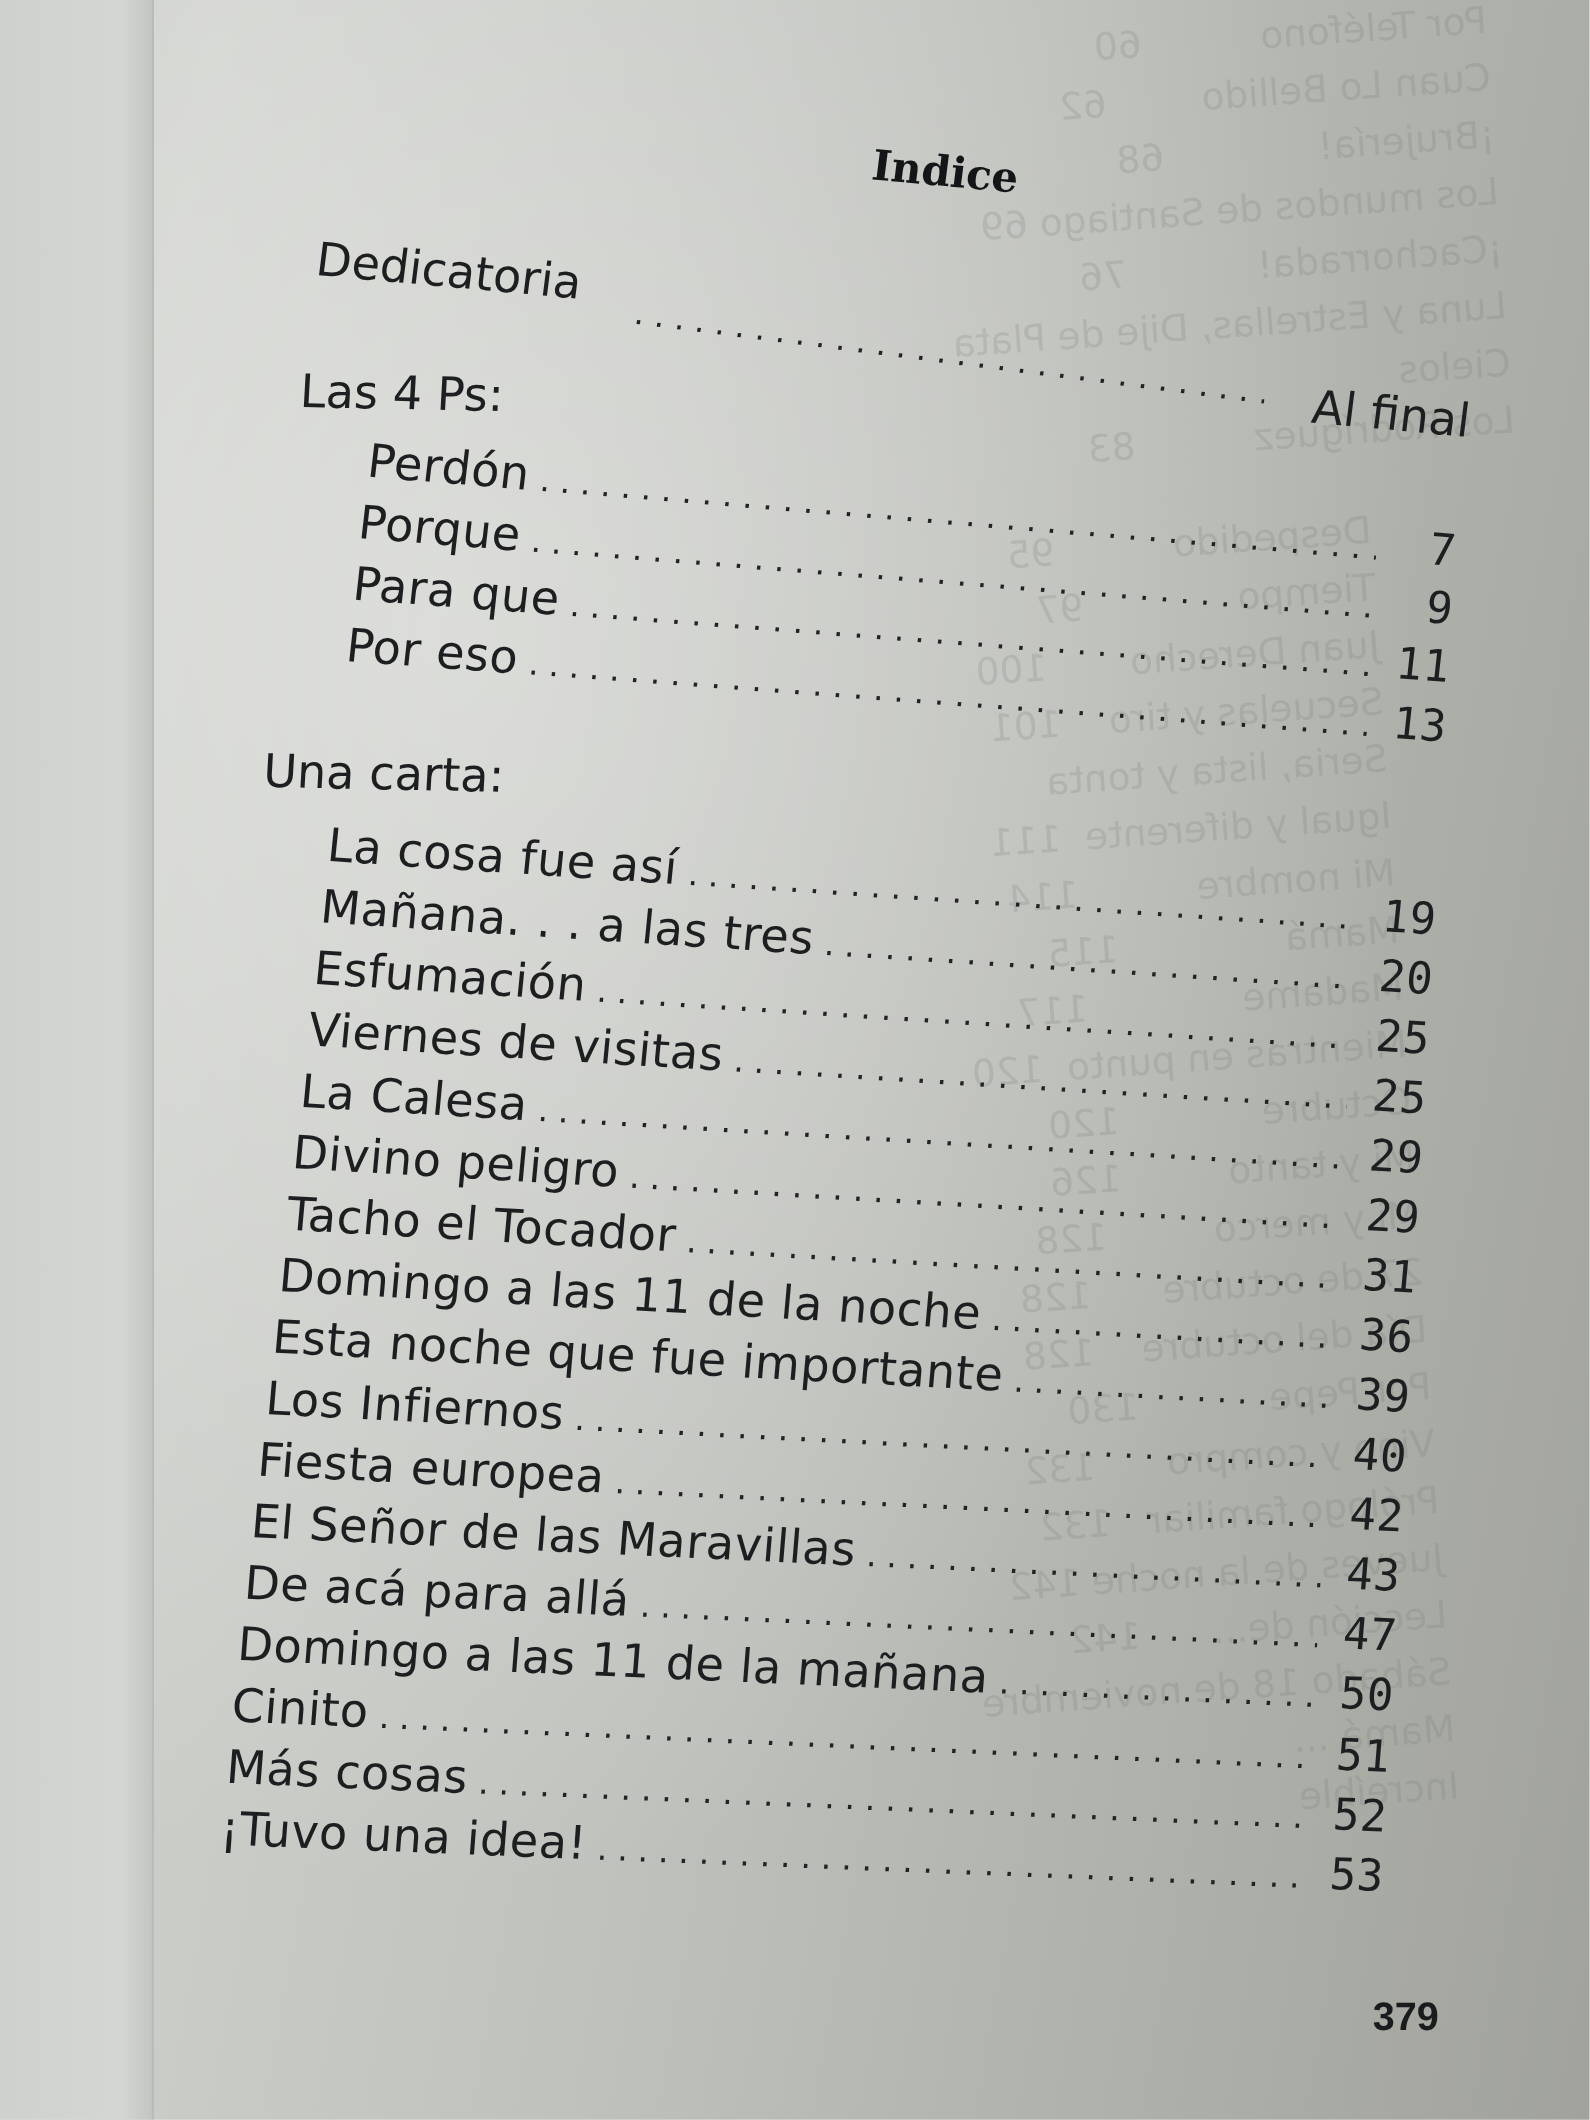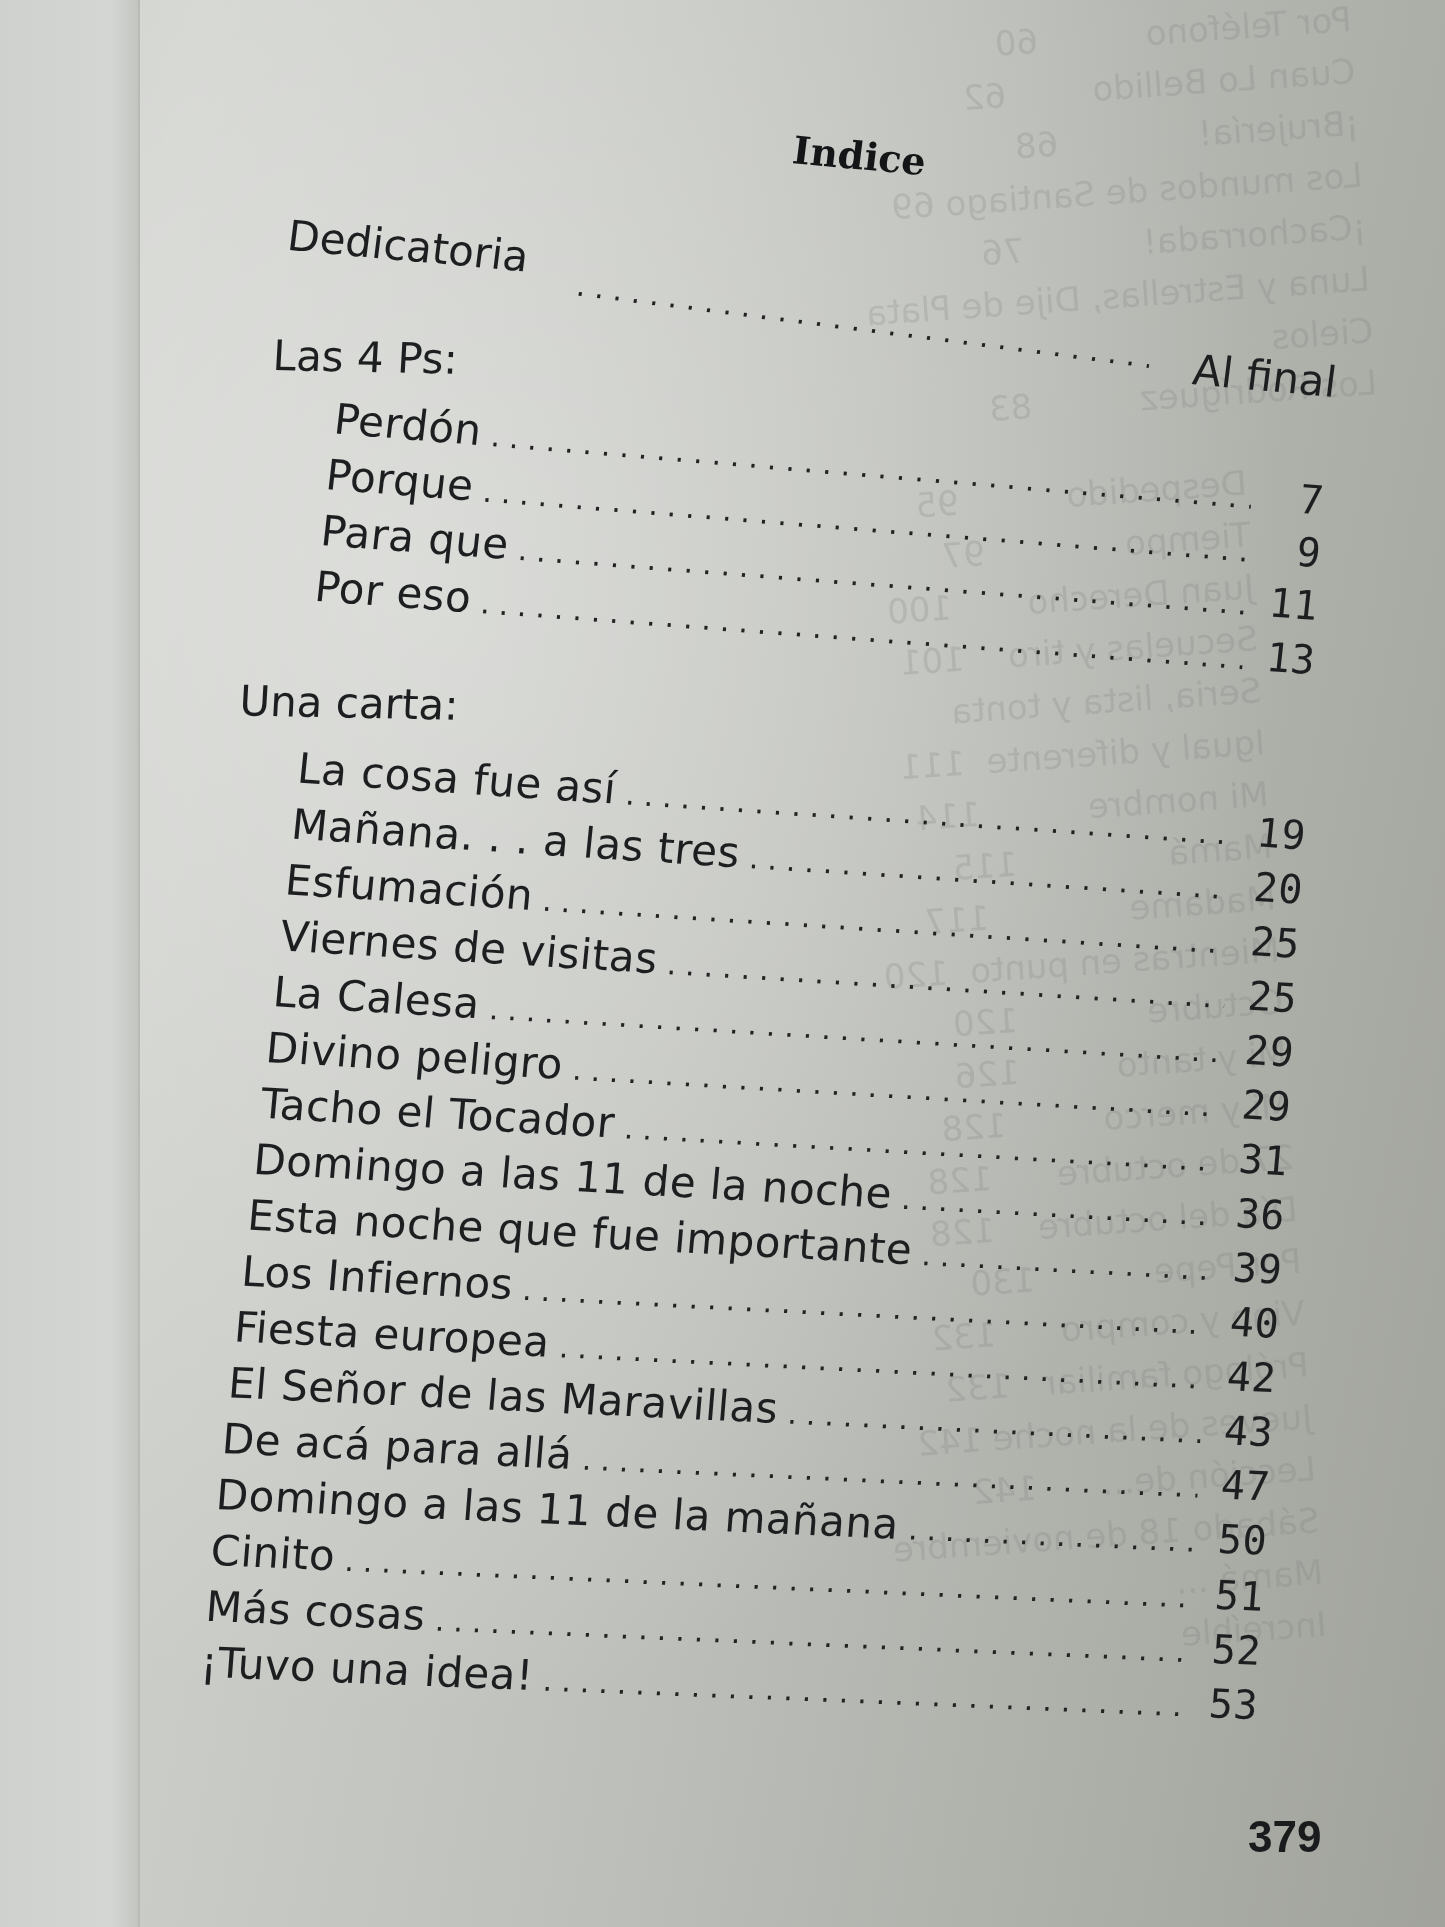--- a/index.html
+++ b/index.html
@@ -92,21 +92,21 @@
       font-family: "DejaVu Sans", sans-serif;
       font-size: 42px;
       color: #1d1e20;
       white-space: nowrap;
     }
     .folio {
       position: absolute;
       left: 1248px; top: 1812px;
       font-family: "Liberation Sans", sans-serif;
       font-weight: bold;
-      font-size: 44px;
+      font-size: 36px;
       color: #1a1b1c;
     }
     .al-final {
       position: absolute;
       left: 1160px; top: 340px;
       font-family: "DejaVu Sans", sans-serif;
       font-size: 42px;
       color: #1d1e20;
       transform: rotate(4deg);
     }

